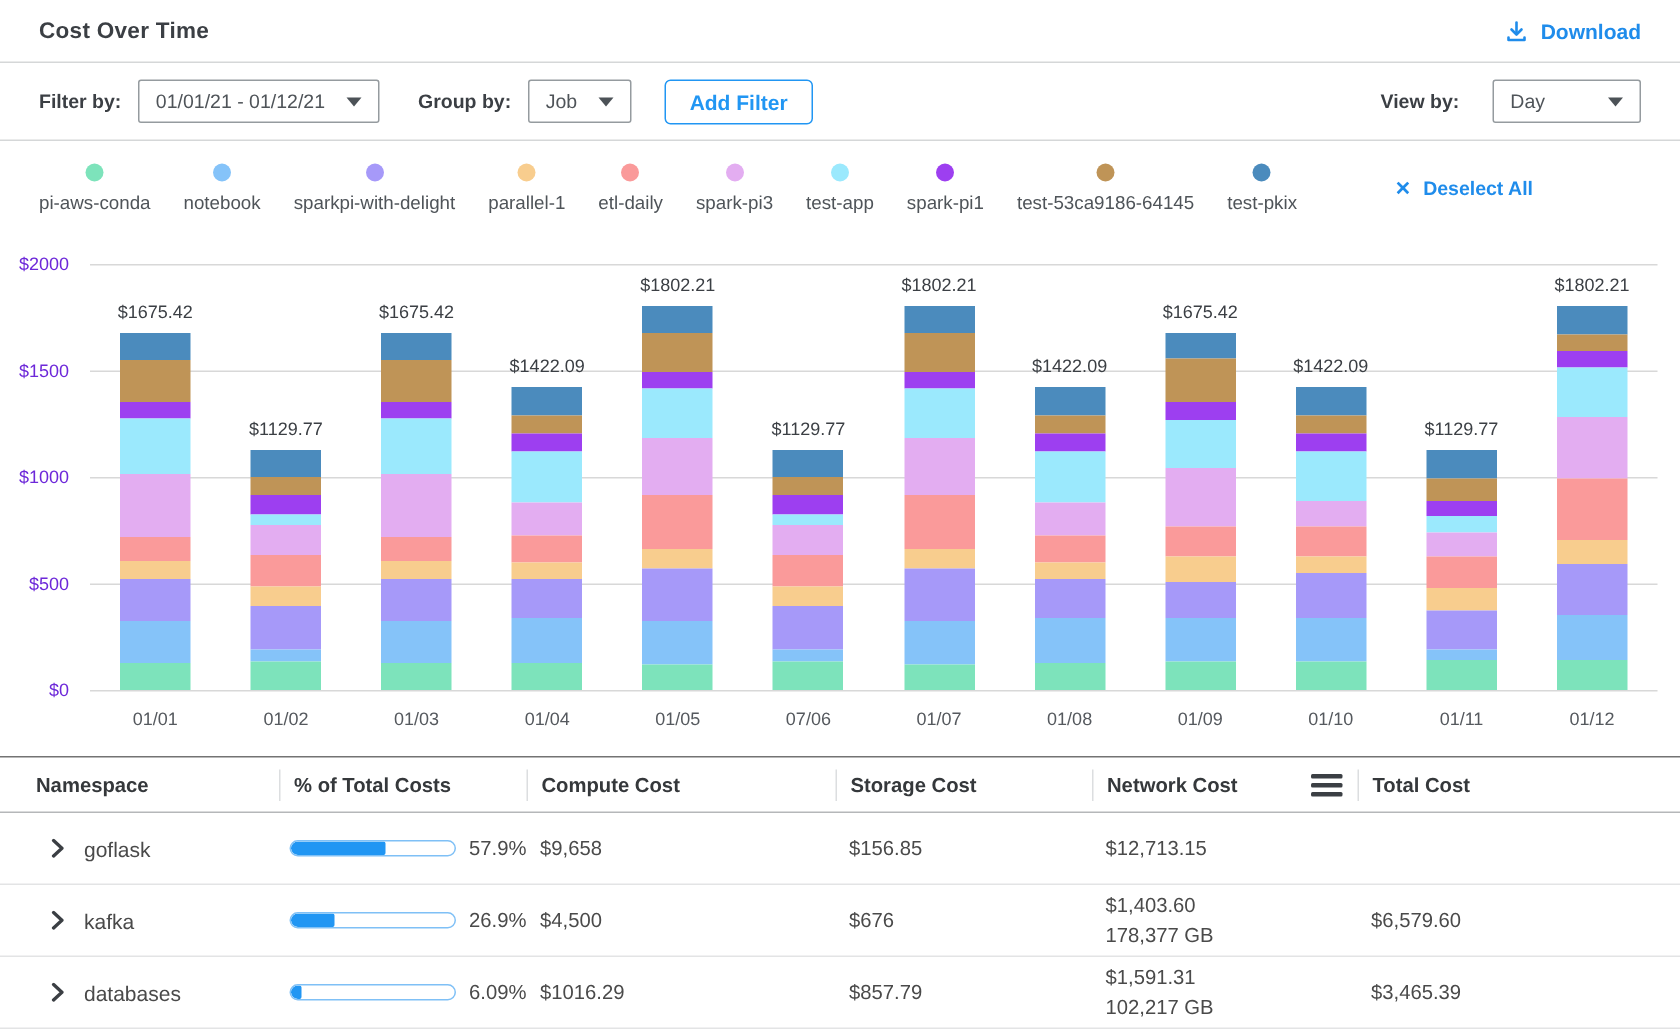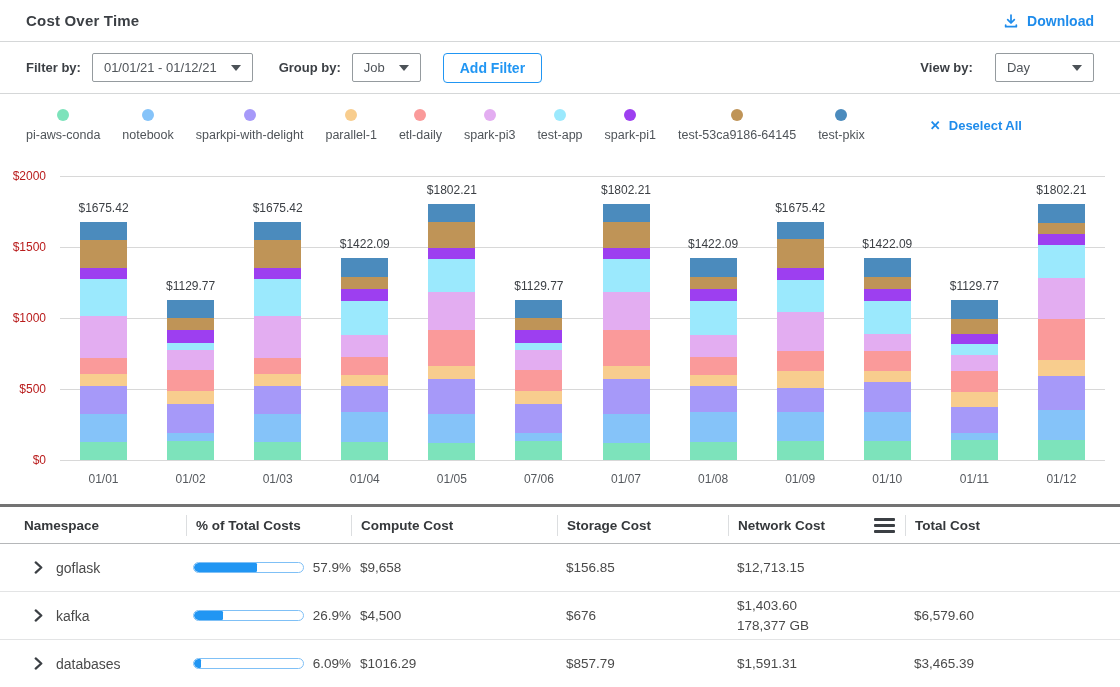--- a/index.html
+++ b/index.html
@@ -33,31 +33,31 @@
   .legend-item { display:flex; align-items:center; gap:7px; margin-right:22px; cursor:pointer; white-space:nowrap;flex-direction:column; }
   .legend-dot { width:12px; height:12px; border-radius:50%; flex:0 0 auto; }
   .deselect-all { margin-left:auto; margin-right:72px; display:flex; align-items:center; gap:8px;
     color:#1f8ceb; font-weight:bold; font-size:13px; cursor:pointer; white-space:nowrap; }
   .x-glyph { font-size:13px; font-weight:bold; }
   
   .chart { position:relative; height:352px; }
   .plot-area { position:absolute; left:60px; right:15px; top:26px; height:284px; }
   .gridline { position:absolute; left:0; right:0; height:1px; background:#d8d8d8; }
   .y-label { position:absolute; left:0; width:46px; text-align:right;
-    font-size:12px; color:#b91c1c; }
+    font-size:12px; color:#6d28d9; }
   .bars-row, .x-labels-row { position:absolute; left:60px; right:15px; display:flex; }
   .bars-row { top:26px; height:284px; align-items:flex-end; }
   .bar-slot { flex:1; display:flex; flex-direction:column; align-items:center;
     justify-content:flex-end; height:100%; }
   .bar-total { font-size:12px; color:#3b3f44; margin-bottom:7px; white-space:nowrap; }
   .bar-stack { width:47px; display:flex; flex-direction:column-reverse; }
   .x-labels-row { top:322px; }
   .x-label { flex:1; text-align:center; font-size:12px; color:#55595e; }
   
-  .cost-table { border-top:3px solid #737373; margin-top:2px; }
+  .cost-table { border-top:1px solid #737373; margin-top:2px; }
   .t-head, .t-row { display:grid; grid-template-columns:162px 165px 206px 171px 177px 1fr;
     padding:0 24px; align-items:center; }
   .t-head { height:37px; border-bottom:1px solid #b5b7b9; font-size:13.5px;
     font-weight:bold; color:#35383b; }
   .th-cell { display:flex; align-items:center; justify-content:space-between;
     border-left:1px solid #dcdee0; padding-left:9px; height:21px; }
   .th-cell:first-child { border-left:none; padding-left:0; }
   .hamburger { display:flex; flex-direction:column; gap:3px; margin-right:10px; cursor:pointer; }
   .hamburger span { display:block; width:21px; height:3px; background:#3b3f44; border-radius:1px; }
   .t-row { height:48px; border-bottom:1px solid #e3e4e5; font-size:13.5px; color:#4a4a4a; }
@@ -446,17 +446,18 @@
         <div class="pct-cell">
           <div class="pbar">
             <div class="pbar-fill" style="width: 6.09%;"></div>
           </div>
           <span>6.09%</span>
         </div>
         <div class="money-cell">$1016.29</div>
         <div class="money-cell">$857.79</div>
         <div class="net-cell">
           <div>$1,591.31</div>
+          <div>102,217 GB</div>
         </div>
         <div class="money-cell">$3,465.39</div>
       </div>
     </div>
 </div>
 
 </body></html>

